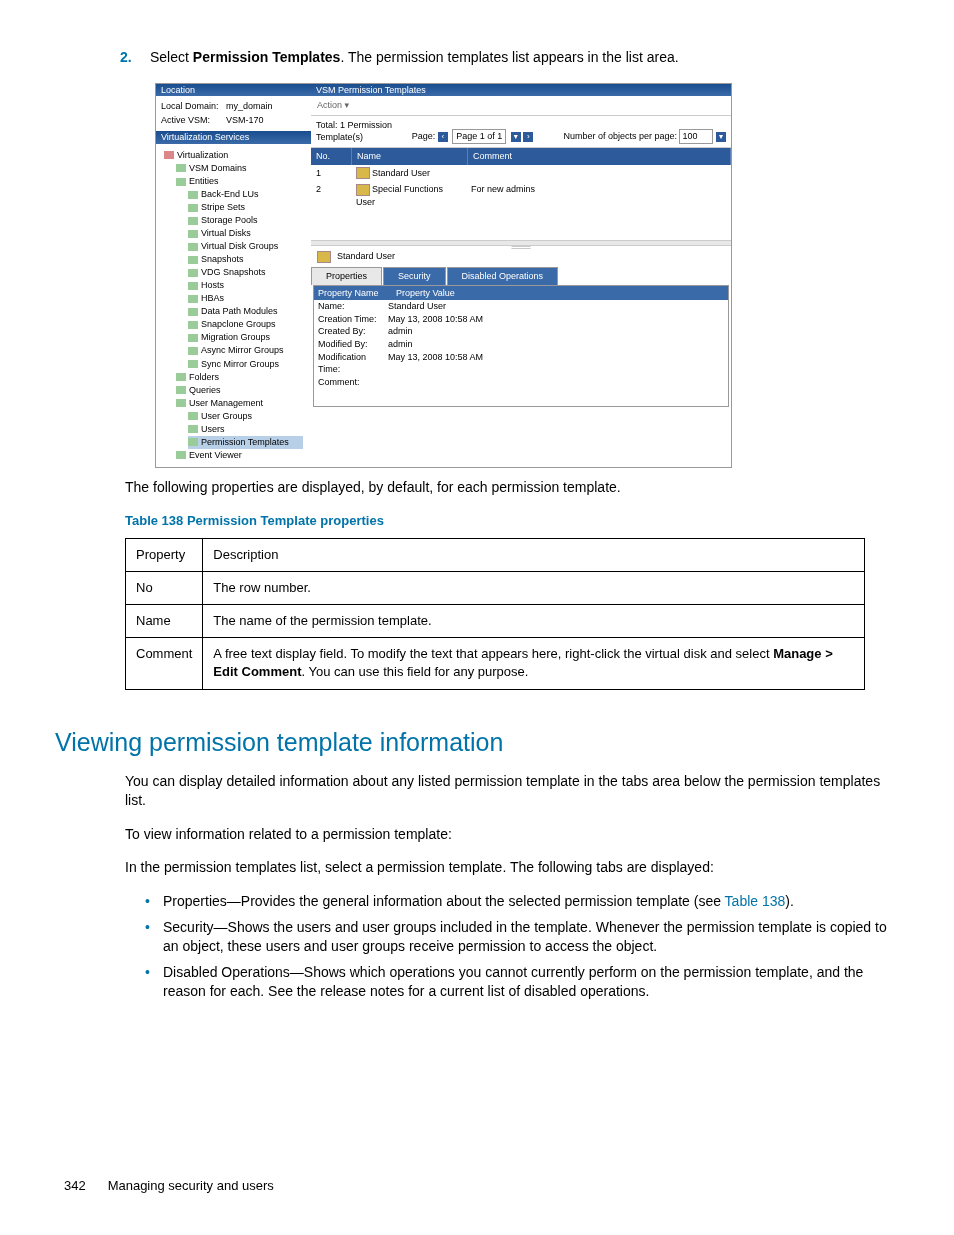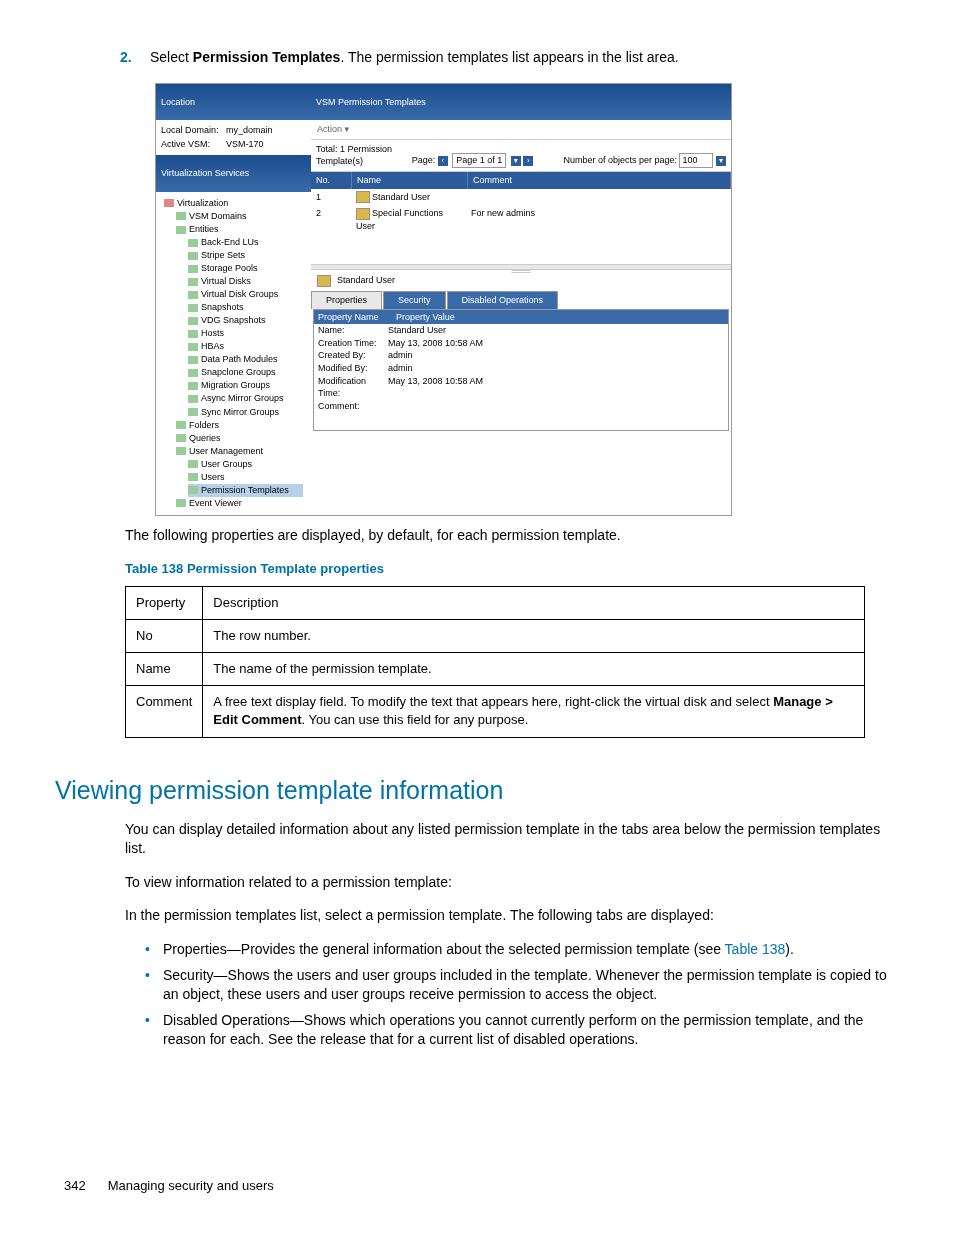--- a/index.html
+++ b/index.html
@@ -5,21 +5,21 @@
   body{margin:0;background:#fff;font-family:Arial,Helvetica,sans-serif;color:#000;font-size:14px;line-height:1.4}
   .page{width:954px;min-height:1235px;margin:0 auto;padding:48px 55px 40px 55px;box-sizing:border-box;position:relative}
   .step{display:flex;margin-left:65px;margin-bottom:15px}
   .stepnum{color:#0073a8;font-weight:bold;width:30px}
   .stepbody{flex:1}
   .b{font-weight:bold}
   .screenshot{margin:10px 0 10px 100px;border:1px solid #999;width:575px;font-size:9px;background:#fff}
   .sstop{display:flex}
   .ssleft{width:155px}
   .ssright{flex:1}
-  .bar{background:linear-gradient(#1a4d8f,#3a6aa8);color:#fff;padding:12px 5px;font-size:9px}
+  .bar{background:linear-gradient(#1a4d8f,#3a6aa8);color:#fff;padding:0 5px;font-size:9px}
   .locbox{padding:4px 5px;font-size:9px;line-height:1.5}
   .row{display:flex}
   .lbl{width:65px}
   .actionbar{padding:3px 6px;color:#666;border-bottom:1px solid #ccc}
   .listhdr{display:flex;align-items:flex-end;padding:3px 5px;border-bottom:1px solid #ccc;font-size:9px}
   .colhdr{display:flex;background:#2d5a9a;color:#fff;font-size:9px}
   .colhdr div{padding:2px 5px;border-right:1px solid #5a7fb5}
   .listrow{display:flex;font-size:9px;padding:1px 0}
   .listrow div{padding:1px 5px}
   .c-no{width:30px}
@@ -223,21 +223,21 @@
 
   <h2 class="section">Viewing permission template information</h2>
 
   <div class="bodytext">You can display detailed information about any listed permission template in the tabs area below the permission templates list.</div>
   <div class="bodytext">To view information related to a permission template:</div>
   <div class="bodytext">In the permission templates list, select a permission template. The following tabs are displayed:</div>
 
   <ul class="bl">
     <li><span>Properties—Provides the general information about the selected permission template (see </span><span class="link">Table 138</span><span>).</span></li>
     <li>Security—Shows the users and user groups included in the template. Whenever the permission template is copied to an object, these users and user groups receive permission to access the object.</li>
-    <li>Disabled Operations—Shows which operations you cannot currently perform on the permission template, and the reason for each. See the release that for a current list of disabled operations.</li>
+    <li>Disabled Operations—Shows which operations you cannot currently perform on the permission template, and the reason for each. See the release notes for a current list of disabled operations.</li>
   </ul>
 
 
   <div class="footer">
     <span class="pgnum">342</span>
     <span>Managing security and users</span>
   </div>
 
 </div>
 

